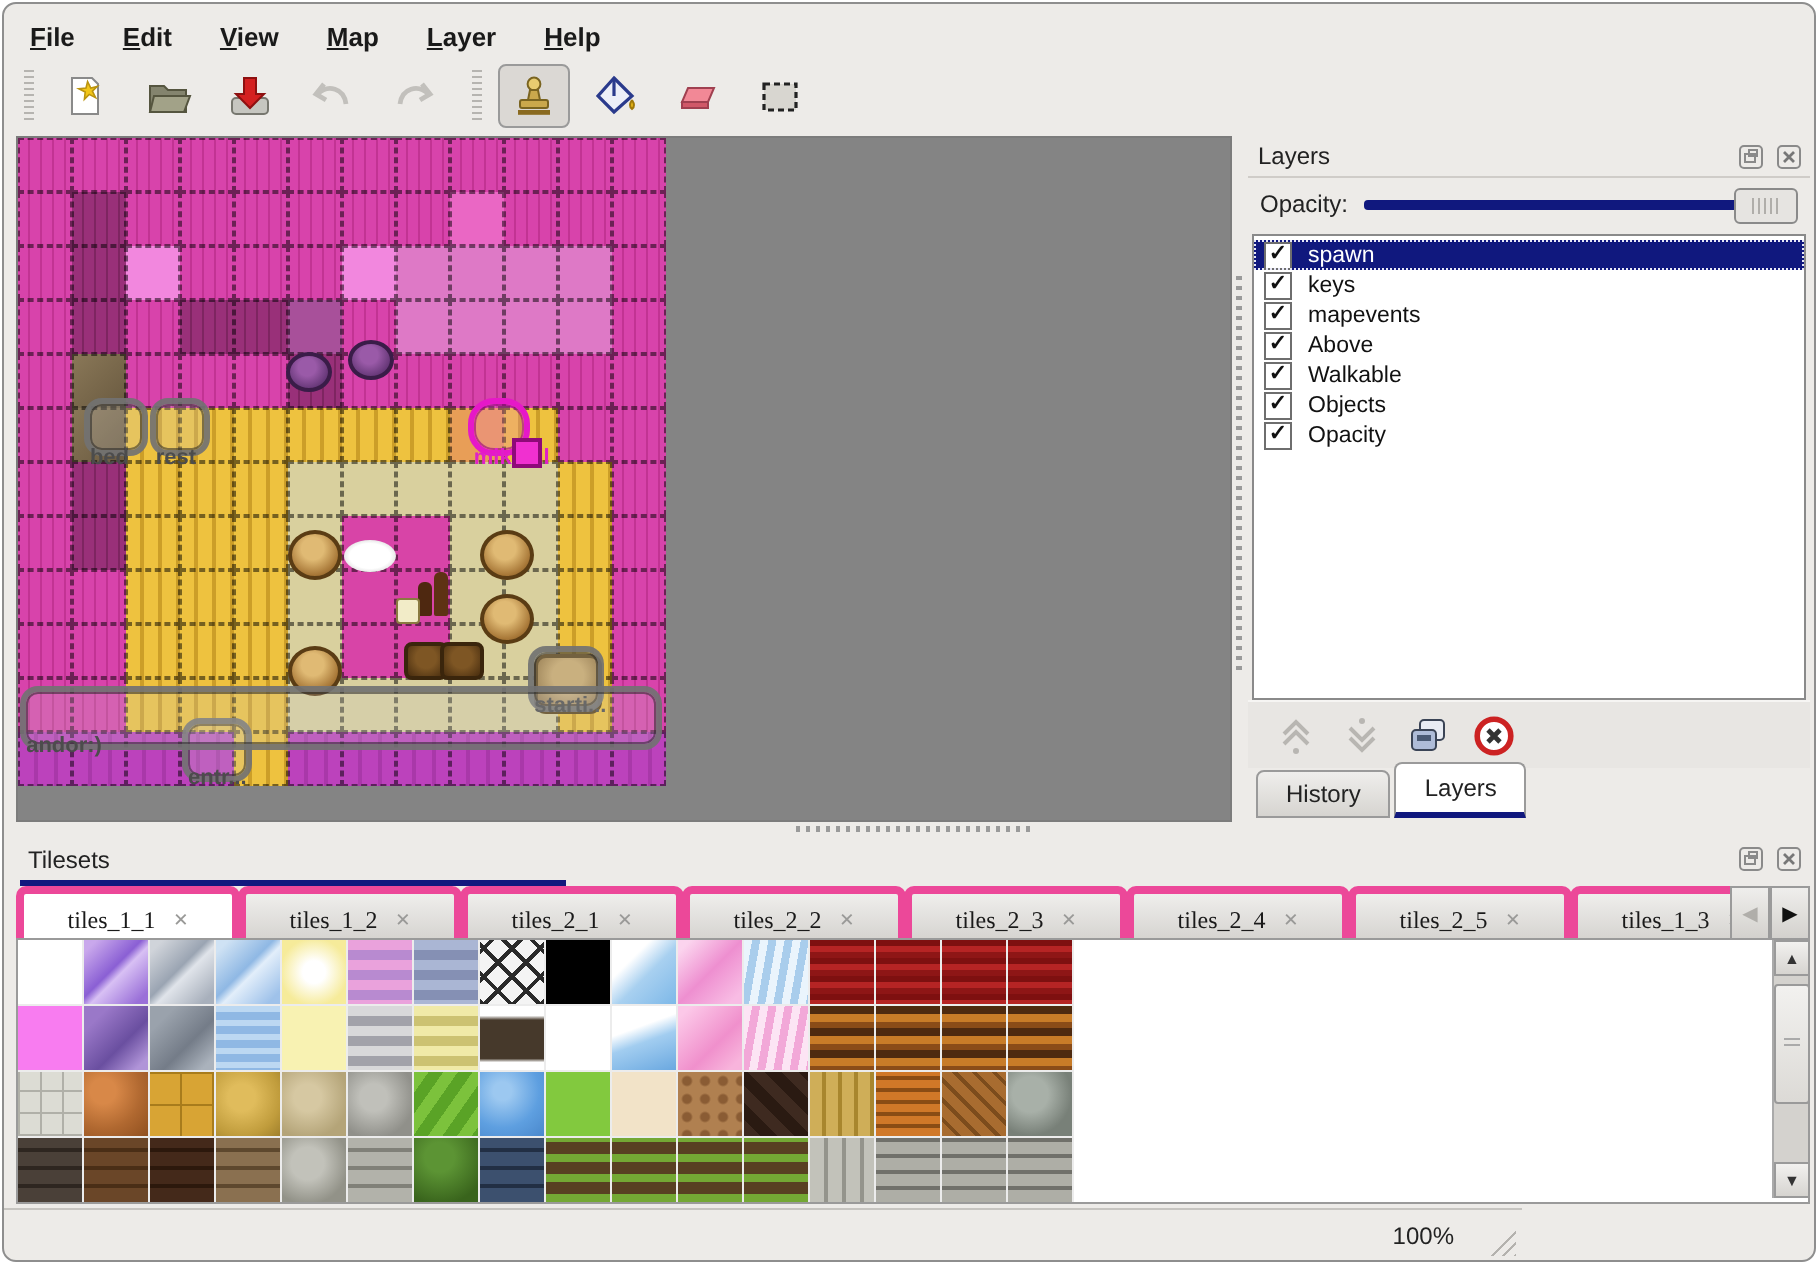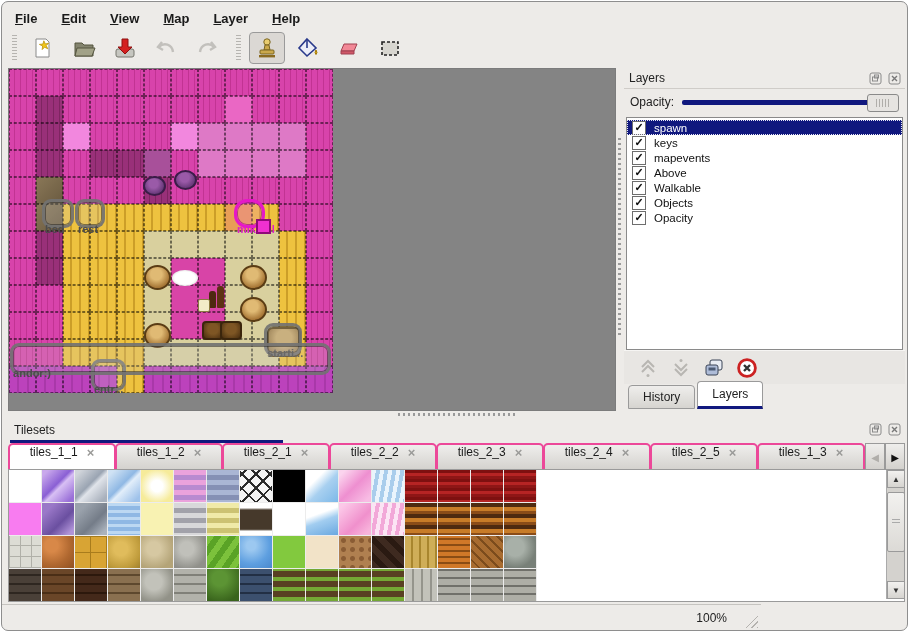--- a/index.html
+++ b/index.html
@@ -75,21 +75,21 @@
   .dock-tabs{height:25px;display:flex;align-items:flex-end;padding-left:4px;gap:2px;}
   .dtab{height:22px;padding:0 14px;display:flex;align-items:center;font-size:12px;color:#222;background:linear-gradient(#efeeec,#d6d4d0);border:1px solid #9a9a9a;border-radius:4px 4px 0 0;}
   .dtab.active{background:#fff;border-bottom:3px solid #10187e;height:24px;}
 
   
   .tilesets-dock{position:absolute;left:6px;top:417px;width:897px;height:184px;}
   .ts-titlebar{height:21px;display:flex;align-items:center;font-size:12px;color:#222;padding:0 3px 0 6px;}
   .navline{position:absolute;left:2px;top:21px;width:273px;height:3px;background:#10187e;}
   .ts-tabs{position:absolute;left:0;top:24px;width:897px;height:27px;display:flex;}
   .ts-strip{flex:1;display:flex;overflow:hidden;}
-  .ttab{flex:none;height:26px;min-width:86px;padding:0 9px;display:flex;align-items:flex-start;justify-content:center;gap:9px;font-size:12px;color:#1a1a1a;background:linear-gradient(#efeeec,#d2d0cc);border:2px solid #ec4899;border-radius:5px 5px 0 0;margin-right:-1px;}
+  .ttab{flex:none;height:26px;min-width:86px;padding:0 9px;display:flex;align-items:center;justify-content:center;gap:9px;font-size:12px;color:#1a1a1a;background:linear-gradient(#efeeec,#d2d0cc);border:4px solid #ec4899;border-radius:5px 5px 0 0;margin-right:-1px;font-family:Liberation Serif, serif;}
   .ttab.active{background:#fff;}
   .ttab .x{color:#9a9a98;font-weight:bold;font-size:13px;}
   .ts-nav{flex:none;display:flex;}
   .navbtn{width:18px;height:26px;display:flex;align-items:center;justify-content:center;background:linear-gradient(#efeeec,#d2d0cc);border:1px solid #9a9a9a;font-size:10px;color:#111;}
   .navbtn.disabled{color:#b0aeaa;}
   .ts-content{position:absolute;left:0;top:50px;width:895px;height:131px;background:#fff;border:1px solid #9a9a9a;display:flex;overflow:hidden;}
   #tile-grid{display:grid;grid-template-columns:repeat(16,33px);grid-auto-rows:33px;align-content:start;}
   .tile{width:32px;height:32px;margin:0;border-right:1px solid #ececec;border-bottom:1px solid #ececec;}
   .ts-scroll{position:absolute;right:0;top:0;width:17px;height:129px;background:#d4d2ce;border-left:1px solid #aaa;}
   .sarrow{position:absolute;left:0;width:16px;height:16px;background:linear-gradient(#f2f1ef,#d6d4d0);border:1px solid #9a9a9a;font-size:8px;display:flex;align-items:center;justify-content:center;color:#333;}

